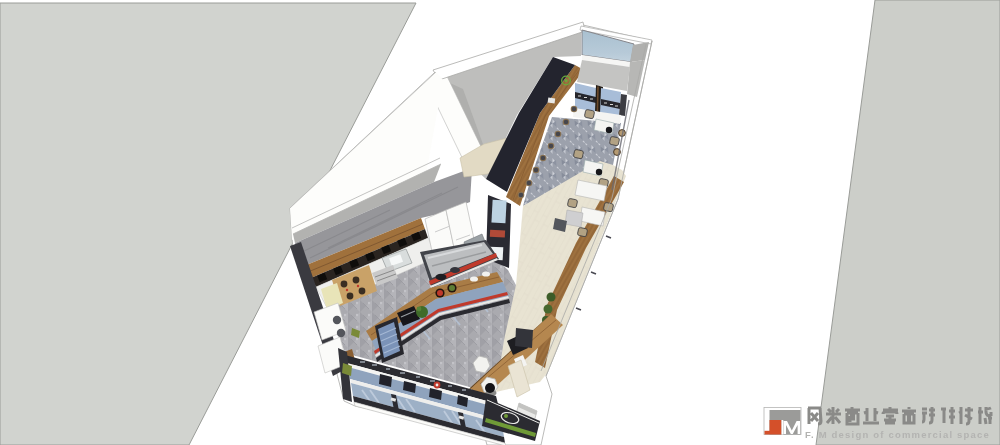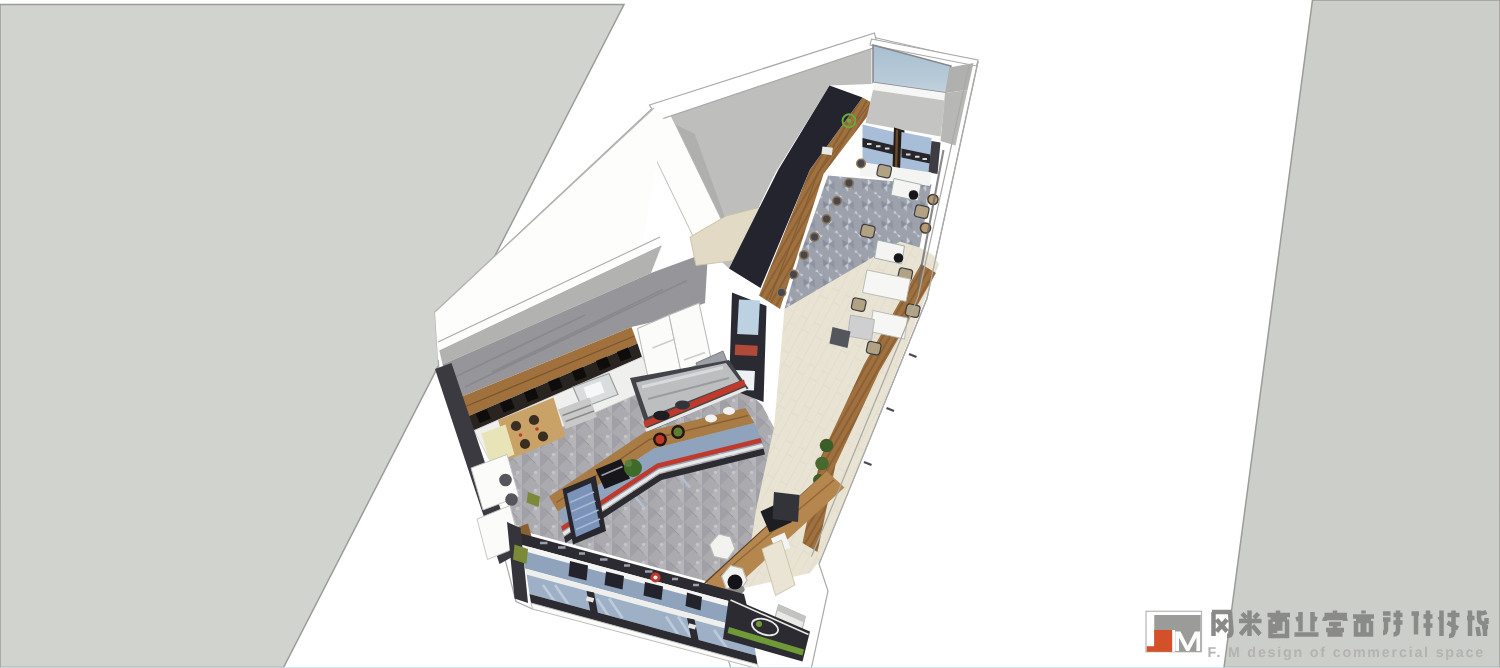--- a/index.html
+++ b/index.html
@@ -1,16 +1,16 @@
 <!DOCTYPE html>
 <html><head>
 <meta charset="utf-8">
 <style>
   html,body{margin:0;padding:0;background:#fff;}
-  #stage{position:relative;width:1000px;height:445px;overflow:hidden;background:#0ea5e9;
+  #stage{position:relative;width:1000px;height:445px;overflow:hidden;background:#b91c1c;
          font-family:"Liberation Sans", sans-serif;}
   svg{position:absolute;left:0;top:0;}
 </style>
 </head>
 <body>
 <div id="stage">
 <svg width="1000" height="445" viewBox="0 0 1000 445">
 <defs>
   <linearGradient id="gradTeal" x1="0" y1="0" x2="0" y2="1">
     <stop offset="0" stop-color="#a9c0d0"></stop>

